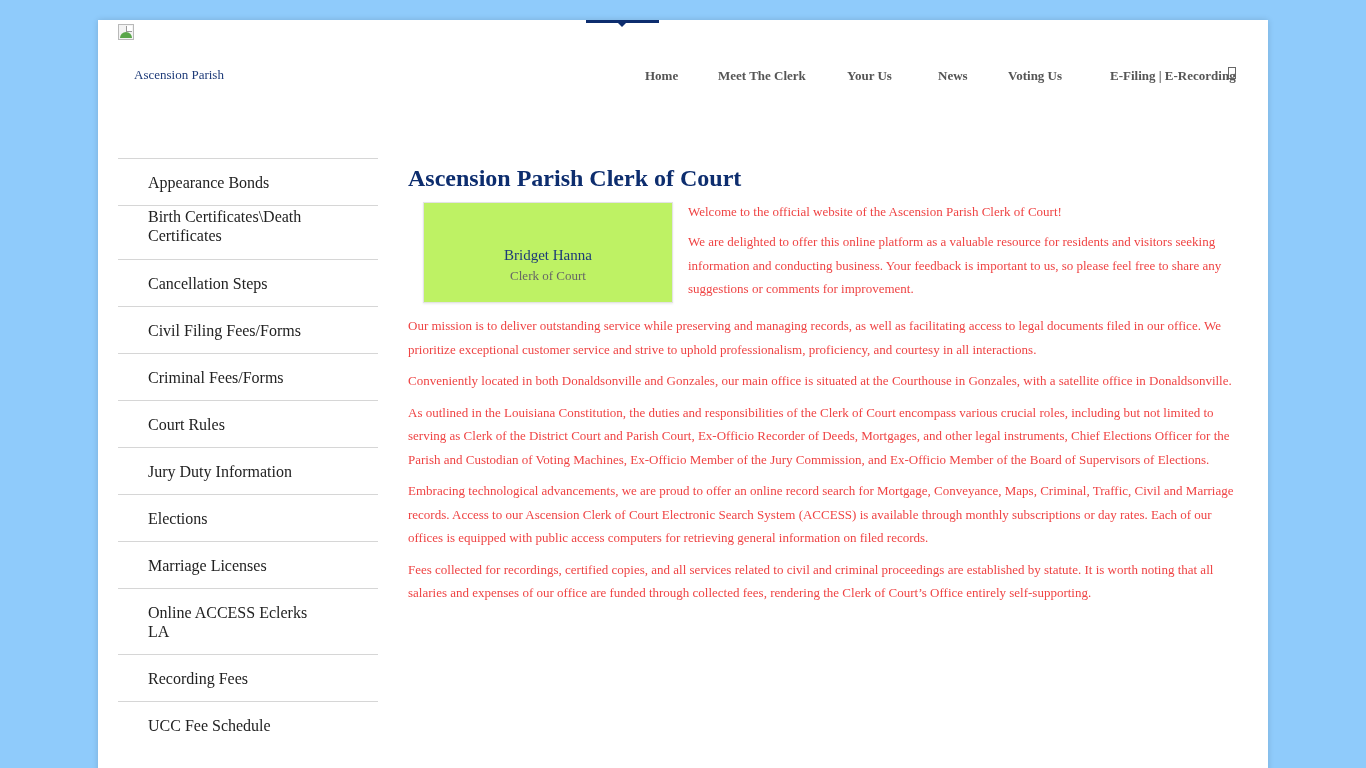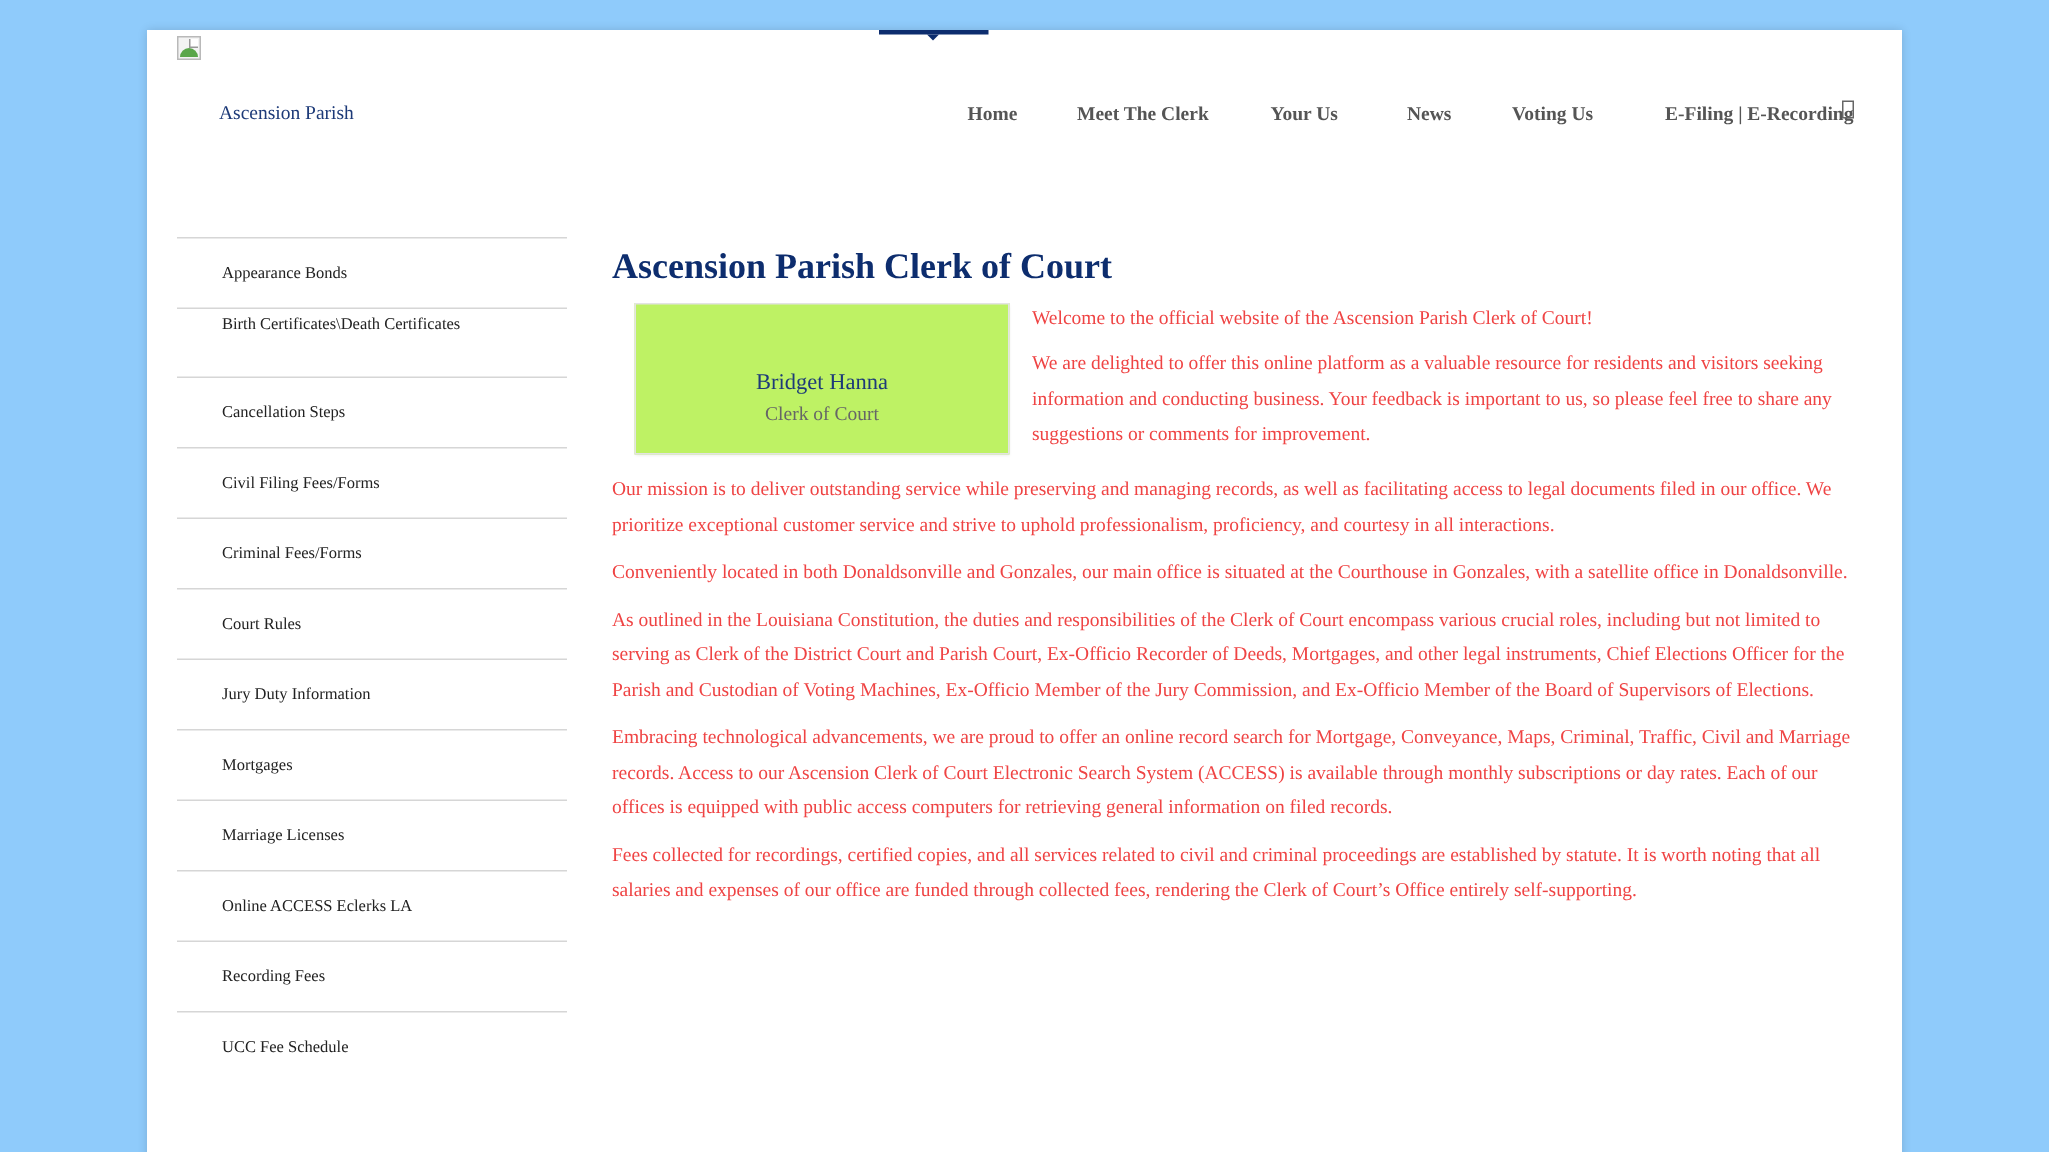--- a/index.html
+++ b/index.html
@@ -27,21 +27,21 @@
     }
     .logo-img::before {
       content: ""; position: absolute; left: 1px; bottom: 1px; width: 12px; height: 6px;
       background: #5aa64a; border-radius: 6px 6px 0 0;
     }
     .logo-img::after {
       content: ""; position: absolute; right: 1px; top: 1px; width: 5px; height: 5px;
       border-left: 1px solid #999; border-bottom: 1px solid #999; background: #fff;
     }
     .site-name {
-      position: absolute; left: 48px; top: 47px;
+      position: absolute; left: 36px; top: 47px;
       font-size: 13px; color: #1d3a78; text-decoration: none;
     }
     .nav { position: absolute; left: 488px; top: 0; height: 110px; }
     .nav-item {
       position: absolute; top: 48px;
       font-size: 13px; font-weight: bold; color: #555; white-space: nowrap;
       text-decoration: none;
       margin-left: 40px;
     }
     .nav-active-bar {
@@ -55,21 +55,21 @@
     .search-icon {
       position: absolute; left: 1130px; top: 47px;
       width: 8px; height: 12px; border: 1px solid #666; background: transparent;
     }
     
     .sidebar { position: absolute; left: 20px; top: 138px; width: 260px; }
     .side-item {
       display: block;
       border-top: 1px solid #d6d6d6;
       padding: 1px 60px 14px 30px;
-      font-size: 11px; line-height: 19px; color: #222; text-decoration: none;
+      font-size: 16px; line-height: 19px; color: #222; text-decoration: none;
       min-height: 46px;
     }
     .side-item.single { padding-top: 14px; padding-bottom: 13px; }
     
     .main { position: absolute; left: 310px; top: 138px; width: 828px; }
     .page-title {
       font-size: 24px; font-weight: bold; color: #0d2d6e;
       margin-top: 5px; line-height: 30px;
     }
     .intro { position: relative; margin-top: 9px; min-height: 112px; }
@@ -109,21 +109,21 @@
   </header>
 
   <aside class="sidebar">
     <a class="side-item single">Appearance Bonds</a>
     <a class="side-item">Birth Certificates\Death Certificates</a>
     <a class="side-item single">Cancellation Steps</a>
     <a class="side-item single">Civil Filing Fees/Forms</a>
     <a class="side-item single">Criminal Fees/Forms</a>
     <a class="side-item single">Court Rules</a>
     <a class="side-item single">Jury Duty Information</a>
-    <a class="side-item single">Mortgages</a>
+    <a class="side-item single">Elections</a>
     <a class="side-item single">Marriage Licenses</a>
     <a class="side-item single">Online ACCESS Eclerks LA</a>
     <a class="side-item single">Recording Fees</a>
     <a class="side-item single">UCC Fee Schedule</a>
   </aside>
 
   <main class="main">
     <h1 class="page-title">Ascension Parish Clerk of Court</h1>
 
     <div class="intro">

